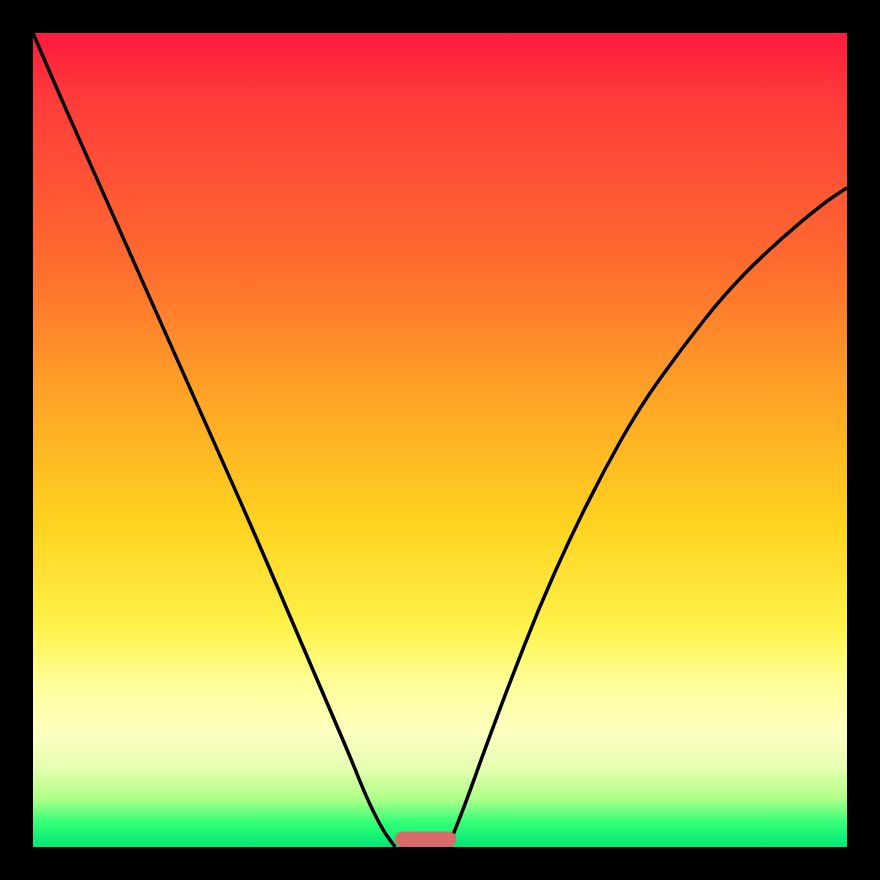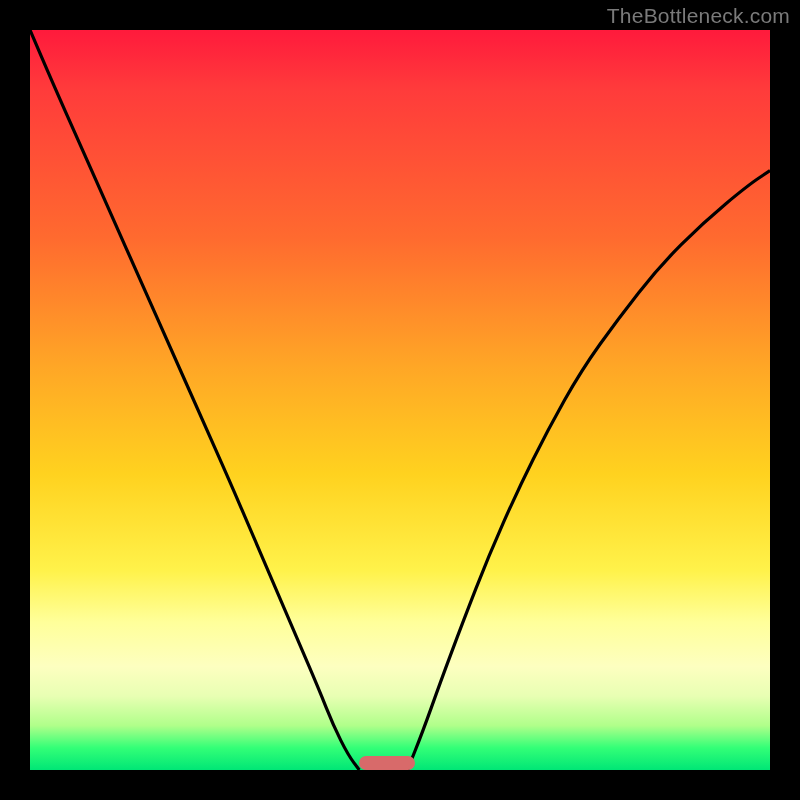--- a/index.html
+++ b/index.html
@@ -71,14 +71,13 @@
   <div class="plot-area">
 
     <svg class="curves" width="740" height="740" viewBox="0 0 740 740">
       <path d="M0 0 Q 0.0 0.0 11.1 25.9 Q 22.2 51.8 37.0 85.1 Q 51.8 118.4 66.6 151.7 Q 81.4 185.0 96.2 218.3 Q 111.0 251.6 125.8 284.9 Q 140.6 318.2 155.4 351.5 Q 170.2 384.8 185.0 418.1 Q 199.8 451.4 210.9 477.3 Q 222.0 503.2 233.1 529.1 Q 244.2 555.0 255.3 580.9 Q 266.4 606.8 277.5 632.7 Q 288.6 658.6 296.0 677.1 Q 303.4 695.6 310.8 710.4 Q 318.2 725.2 323.8 732.6 L 329.3 740.0" fill="none" stroke="#000" stroke-width="3.2"></path>
       <path d="M377.40000000000003 740 Q 377.4 740.0 384.8 721.5 Q 392.2 703.0 401.5 677.1 Q 410.7 651.2 421.8 621.6 Q 432.9 592.0 445.9 558.7 Q 458.8 525.4 473.6 492.1 Q 488.4 458.8 503.2 429.2 Q 518.0 399.6 534.6 370.0 Q 551.3 340.4 569.8 314.5 Q 588.3 288.6 608.7 262.7 Q 629.0 236.8 651.2 214.6 Q 673.4 192.4 695.6 173.9 Q 717.8 155.4 728.9 148.0 L 740.0 140.6" fill="none" stroke="#000" stroke-width="3.2"></path>
     </svg>
 
     <div class="marker" style="left: 329.3px; width: 55.5px; top: 725.6px;"></div>
   </div>
 
-  <div class="watermark">TheBottleneck.com</div>
 </div>
 
 </body></html>

